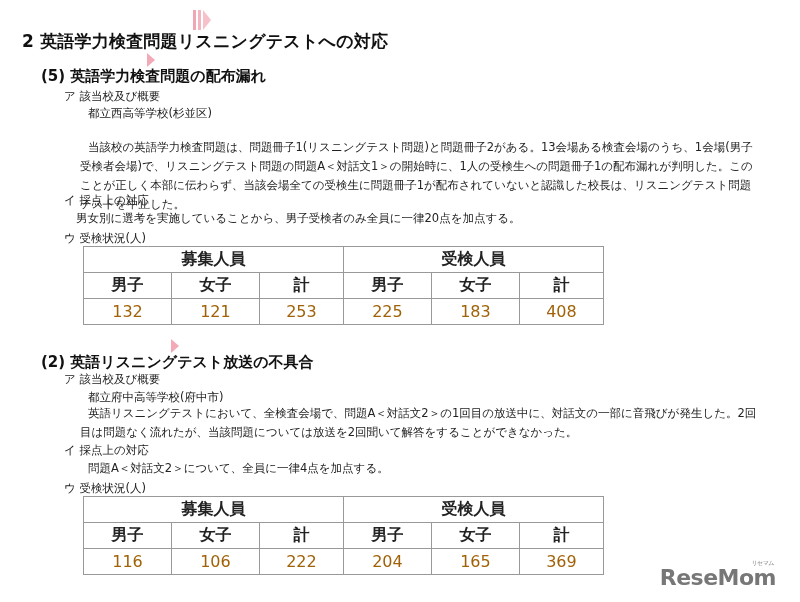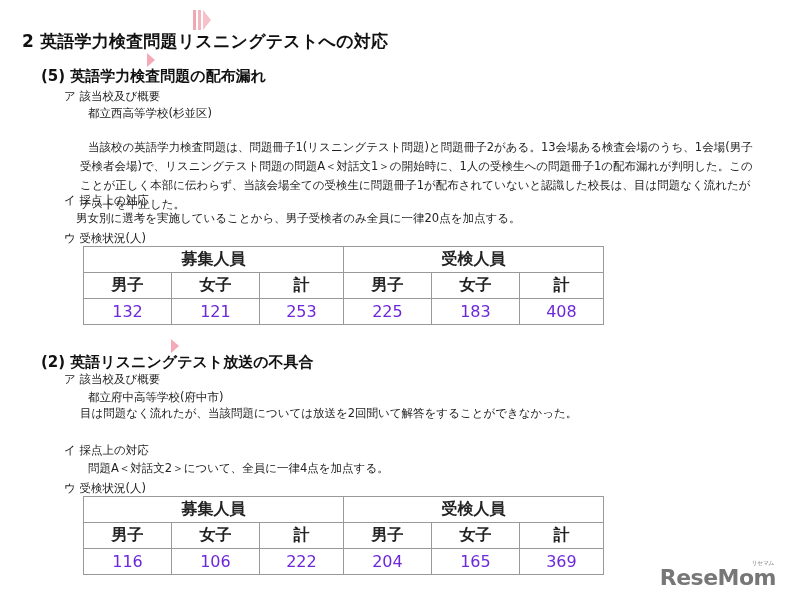--- a/index.html
+++ b/index.html
@@ -14,21 +14,21 @@
   .h1-text{font-size:17px;font-weight:bold;color:#111;letter-spacing:0.2px;}
   .h2{left:41px;display:flex;align-items:center;height:24px;}
   .h2-tri{width:0;height:0;border-top:7px solid transparent;border-bottom:7px solid transparent;border-left:8px solid #f3a9b6;margin-right:5px;}
   .h2-text{font-size:15px;font-weight:bold;color:#111;}
   .sub{left:64px;font-size:12px;color:#222;}
   .body-line{font-size:11.5px;color:#222;line-height:20px;white-space:nowrap;}
   .para{left:80px;width:660px;}
   table.stats{position:absolute;left:83px;width:521px;border-collapse:collapse;font-size:16px;}
   table.stats td,table.stats th{border:1px solid #999;text-align:center;height:25px;padding:0;}
   table.stats th{font-weight:bold;color:#222;}
-  table.stats td{color:#6d28d9;}
+  table.stats td{color:#a16207;}
   .logo{right:24px;bottom:12px;font-family:"DejaVu Sans",sans-serif;font-weight:bold;font-size:22px;color:#777;letter-spacing:-0.5px;}
   .logo-small{position:absolute;right:2px;top:-6px;font-size:6px;color:#777;font-weight:normal;}
 </style>
 </head>
 <body>
 
 <div class="abs h1">
   <div class="h1-marker">
     <div class="h1-bar"></div>
       <div class="h1-bar b2"></div>
@@ -40,21 +40,21 @@
 <div class="abs h2" style="top:53px;">
   <div class="h2-tri"></div>
   <span class="h2-text">(5) 英語学力検査問題の配布漏れ</span>
 </div>
 
 <div class="abs sub body-line" style="top:86px;left:64px;">ア 該当校及び概要</div>
 <div class="abs body-line" style="top:103px;left:88px;">都立西高等学校(杉並区)</div>
 <div class="abs para" style="top:124px;left:80px;margin-top:14px;">
   <div class="body-line" style="padding-left:8px;line-height:19px;">当該校の英語学力検査問題は、問題冊子1(リスニングテスト問題)と問題冊子2がある。13会場ある検査会場のうち、1会場(男子</div>
   <div class="body-line" style="line-height:19px;">受検者会場)で、リスニングテスト問題の問題A＜対話文1＞の開始時に、1人の受検生への問題冊子1の配布漏れが判明した。この</div>
-  <div class="body-line" style="line-height:19px;">ことが正しく本部に伝わらず、当該会場全ての受検生に問題冊子1が配布されていないと認識した校長は、目は問題なく流れたが</div>
+  <div class="body-line" style="line-height:19px;">ことが正しく本部に伝わらず、当該会場全ての受検生に問題冊子1が配布されていないと認識した校長は、リスニングテスト問題</div>
   <div class="body-line" style="line-height:19px;">テストを中止した。</div>
 </div>
 <div class="abs sub body-line" style="top:190px;">イ 採点上の対応</div>
 <div class="abs body-line" style="top:208px;left:76px;">男女別に選考を実施していることから、男子受検者のみ全員に一律20点を加点する。</div>
 <div class="abs sub body-line" style="top:228px;">ウ 受検状況(人)</div>
 
 <table class="stats" style="top:246px;">
   <tbody>
       <tr>
     <th colspan="3">募集人員</th>
@@ -80,20 +80,21 @@
   </table>
 
 <div class="abs h2" style="top:339px;">
   <div class="h2-tri"></div>
   <span class="h2-text">(2) 英語リスニングテスト放送の不具合</span>
 </div>
 
 <div class="abs sub body-line" style="top:369px;">ア 該当校及び概要</div>
 <div class="abs body-line" style="top:387px;left:88px;">都立府中高等学校(府中市)</div>
 <div class="abs para" style="top:404px;left:80px;">
+  <div class="body-line" style="padding-left:8px;line-height:19px;">英語リスニングテストにおいて、全検査会場で、問題A＜対話文2＞の1回目の放送中に、対話文の一部に音飛びが発生した。2回</div>
   <div class="body-line" style="line-height:19px;">目は問題なく流れたが、当該問題については放送を2回聞いて解答をすることができなかった。</div>
 </div>
 <div class="abs sub body-line" style="top:440px;">イ 採点上の対応</div>
 <div class="abs body-line" style="top:458px;left:88px;">問題A＜対話文2＞について、全員に一律4点を加点する。</div>
 <div class="abs sub body-line" style="top:478px;">ウ 受検状況(人)</div>
 
 <table class="stats" style="top:496px;">
   <tbody>
       <tr>
     <th colspan="3">募集人員</th>

